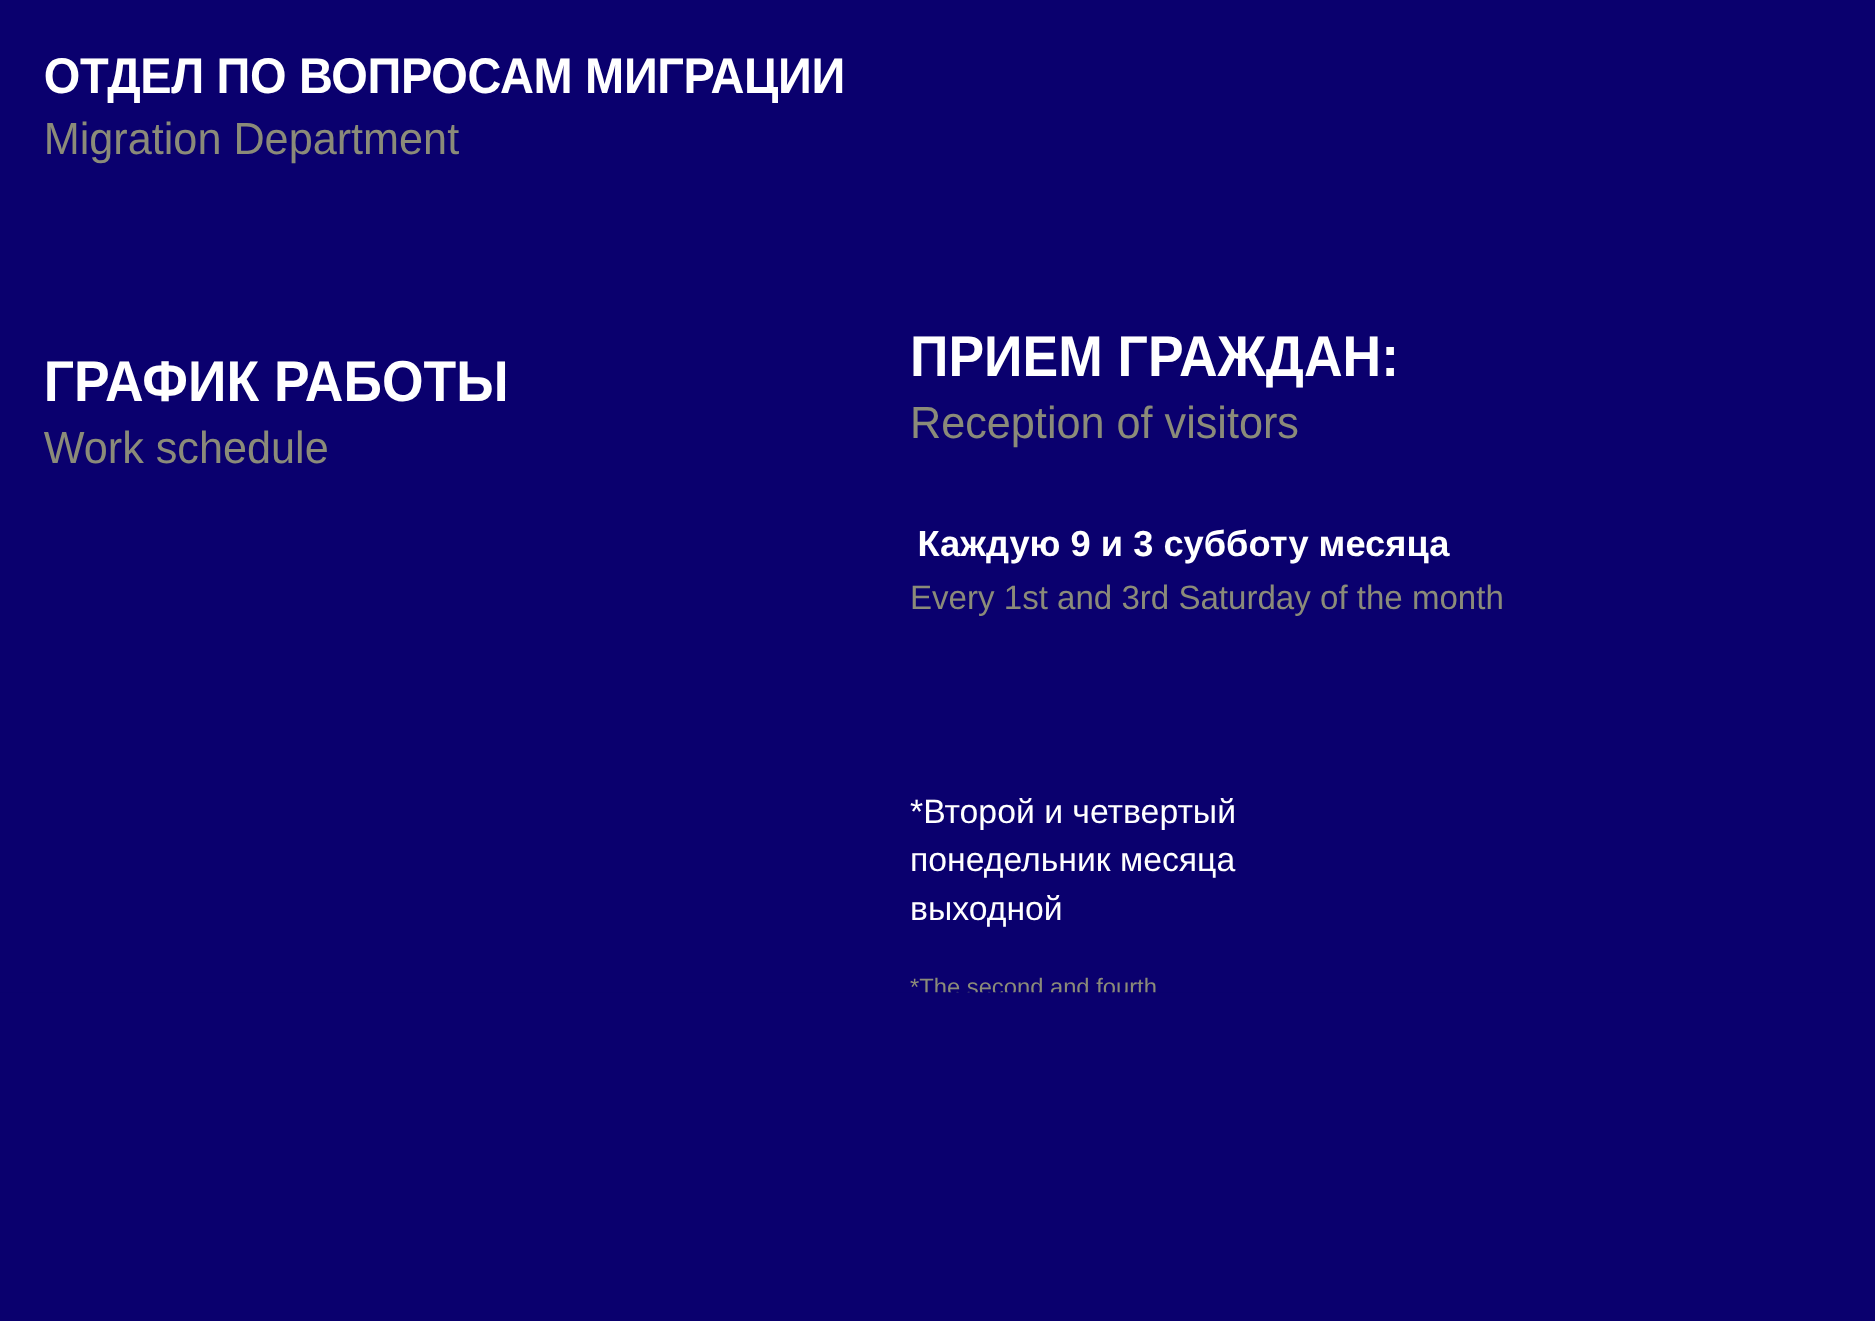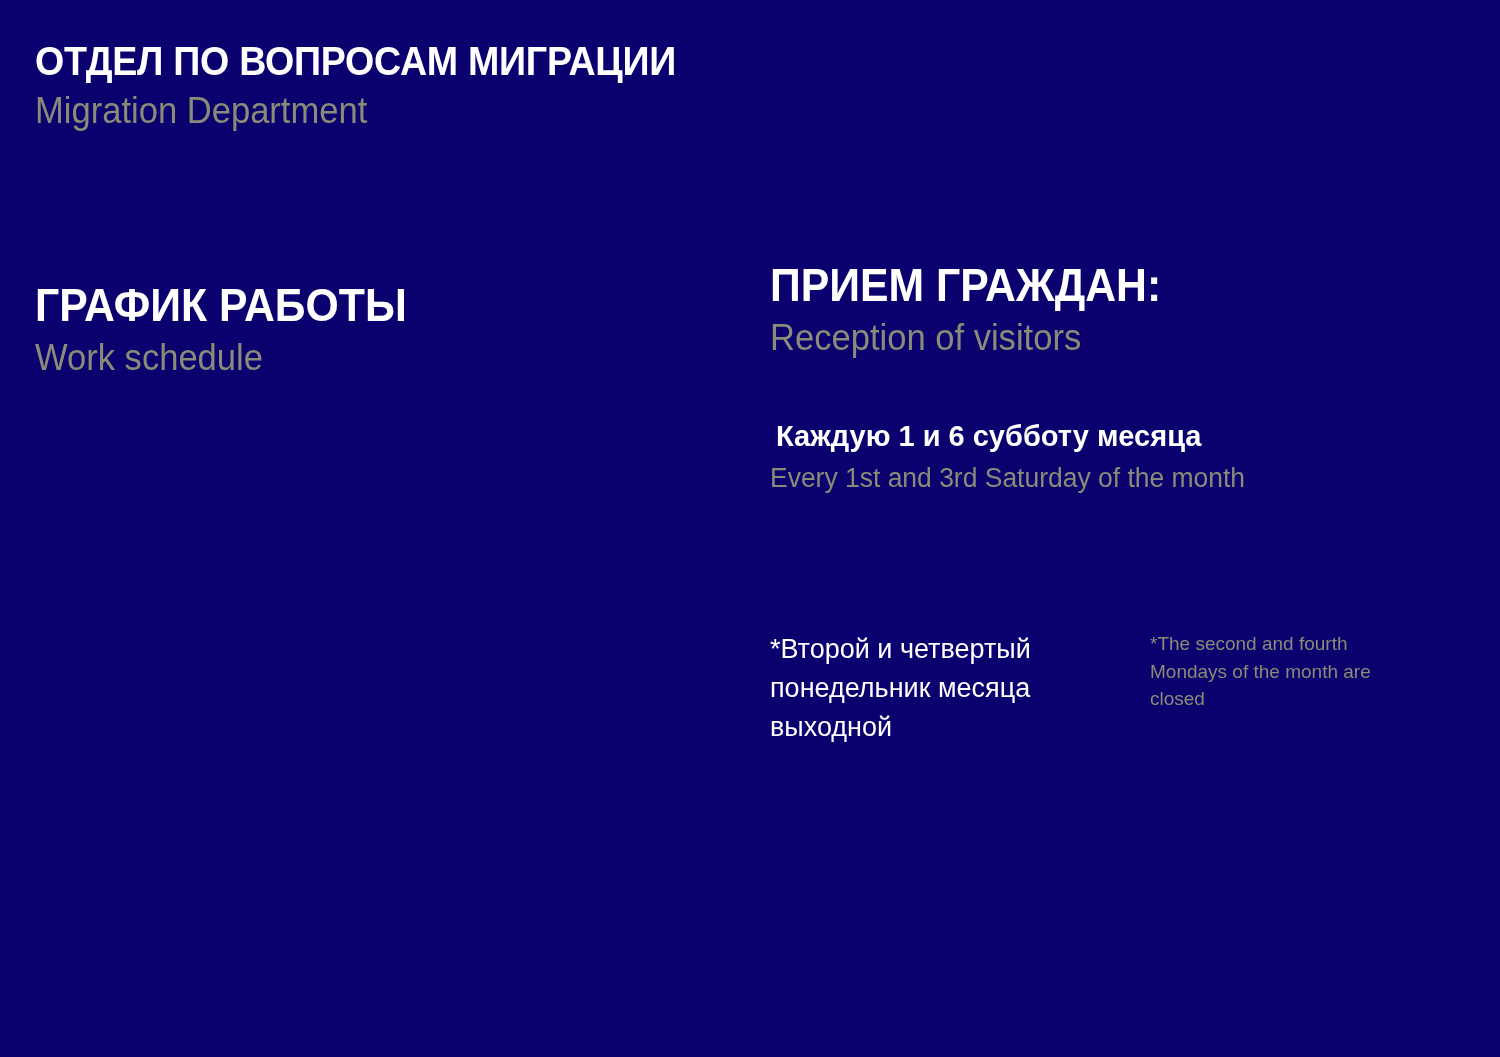--- a/index.html
+++ b/index.html
@@ -56,21 +56,21 @@
     transform: scaleX(0.96);
     transform-origin: left center;
   }
 
   
   .col {
     position: absolute;
     top: 262px;
   }
   .col-left  { left: 35px;  width: 700px; margin-top: 20px; }
-  .col-right { left: 770px; width: 700px; }
+  .col-right { left: 728px; width: 700px; }
 
   .section-title {
     font-size: 46px;
     font-weight: bold;
     line-height: 1.02;
     color: #ffffff;
     white-space: nowrap;
     transform: scaleX(0.93);
     transform-origin: left center;
   }
@@ -142,20 +142,21 @@
 
   
   .notes {
     position: absolute;
     left: 0;
     top: 368px;
     display: flex;
     align-items: flex-start;
     gap: 30px;
     width: 700px;
+    flex-direction: column;
   }
   .note-ru {
     width: 350px;
     font-size: 27px;
     line-height: 1.45;
     color: #ffffff;
   }
   .note-en {
     width: 250px;
     font-size: 19px;
@@ -200,21 +201,21 @@
 
 
   </div>
 
   <div class="col col-right">
 
     <div class="section-title">ПРИЕМ ГРАЖДАН:</div>
     <div class="section-subtitle">Reception of visitors</div>
 
     <div class="block block-1">
-      <div class="reception-label">Каждую 1 и 6 субботу месяца</div>
+      <div class="reception-label">Каждую 9 и 3 субботу месяца</div>
       <div class="reception-label-en">Every 1st and 3rd Saturday of the month</div>
     </div>
 
     <div class="notes">
       <div class="note-ru">*Второй и четвертый понедельник месяца выходной</div>
       <div class="note-en">*The second and fourth Mondays of the month are closed</div>
     </div>
 
   </div>
 

